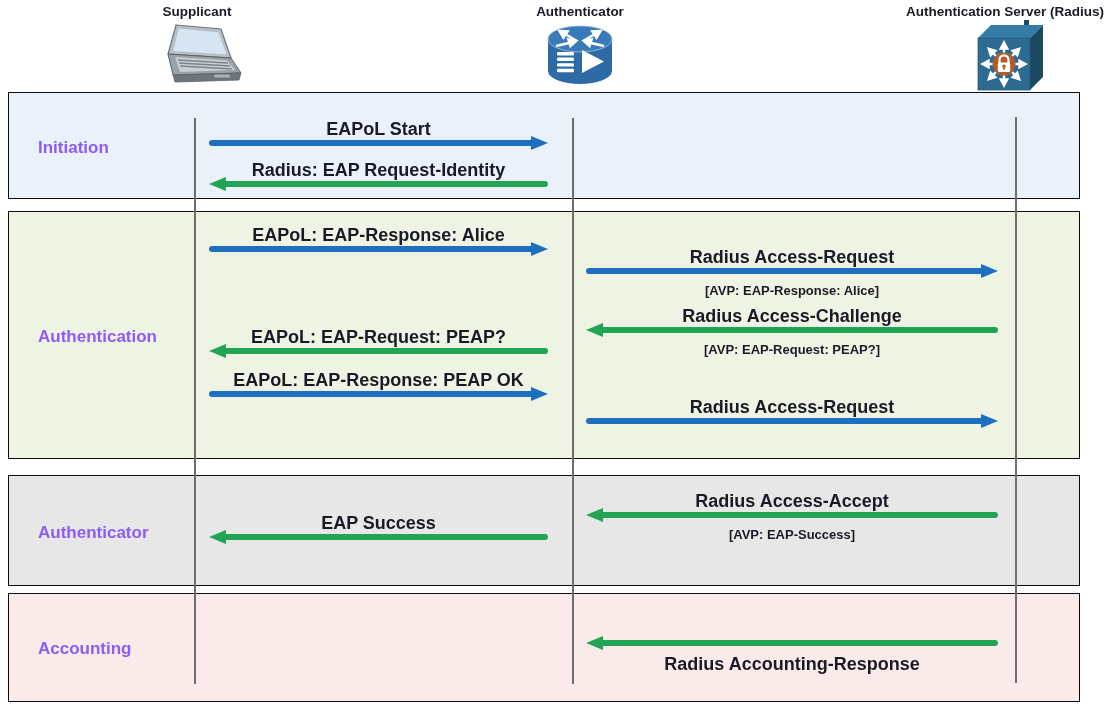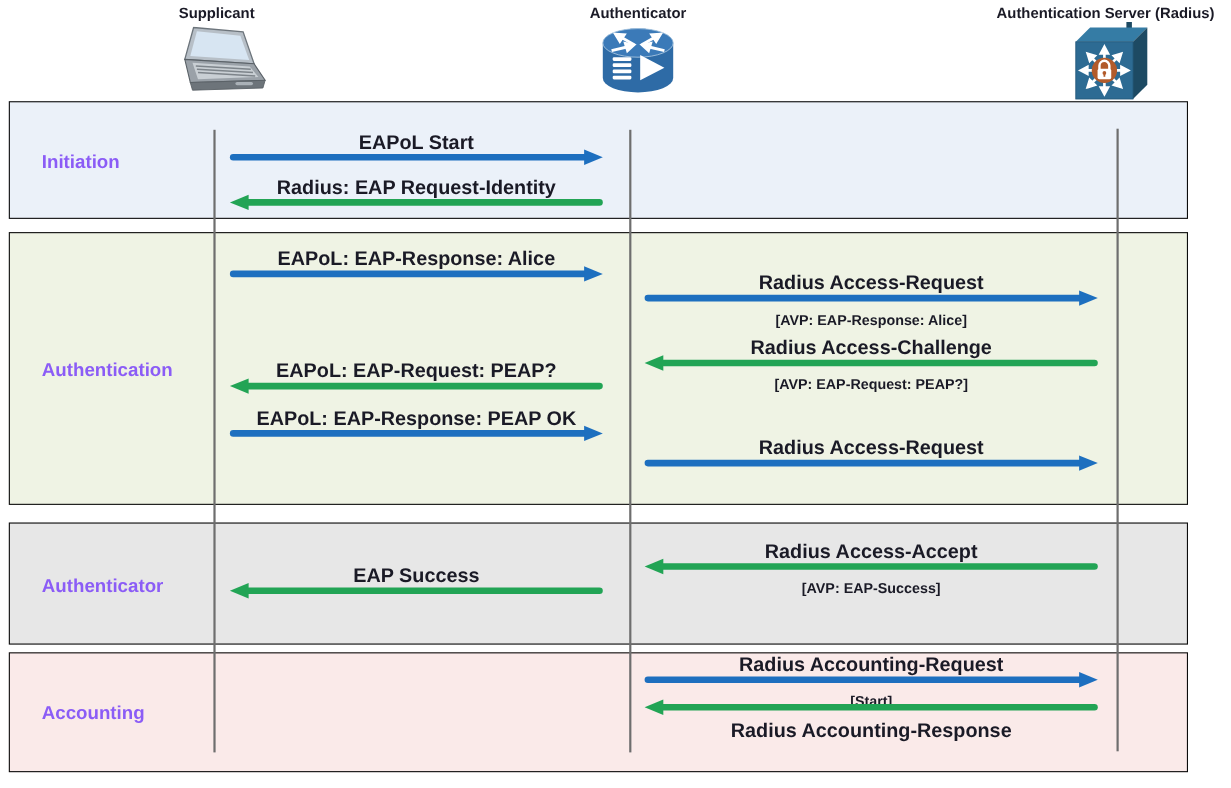--- a/index.html
+++ b/index.html
@@ -210,27 +210,20 @@
       </div>
     <div class="msg-sub">[AVP: EAP-Success]</div>
   </div>
   <div class="msg lane-left" style="top:516px;">
     <div class="msg-label">EAP Success</div>
     <div class="arrow dir-left c-green">
         <div class="shaft"></div>
       </div>
   </div>
 
-  <div class="msg lane-right" style="top:597px;">
-    <div class="msg-label">Radius Accounting-Request</div>
-    <div class="arrow dir-right c-blue">
-        <div class="shaft"></div>
-      </div>
-    <div class="msg-sub">[Start]</div>
-  </div>
   <div class="msg lane-right" style="top:636px;">
     <div class="arrow dir-left c-green">
         <div class="shaft"></div>
       </div>
     <div class="msg-label msg-label-below">Radius Accounting-Response</div>
   </div>
 
 </div>
 
 </body></html>

